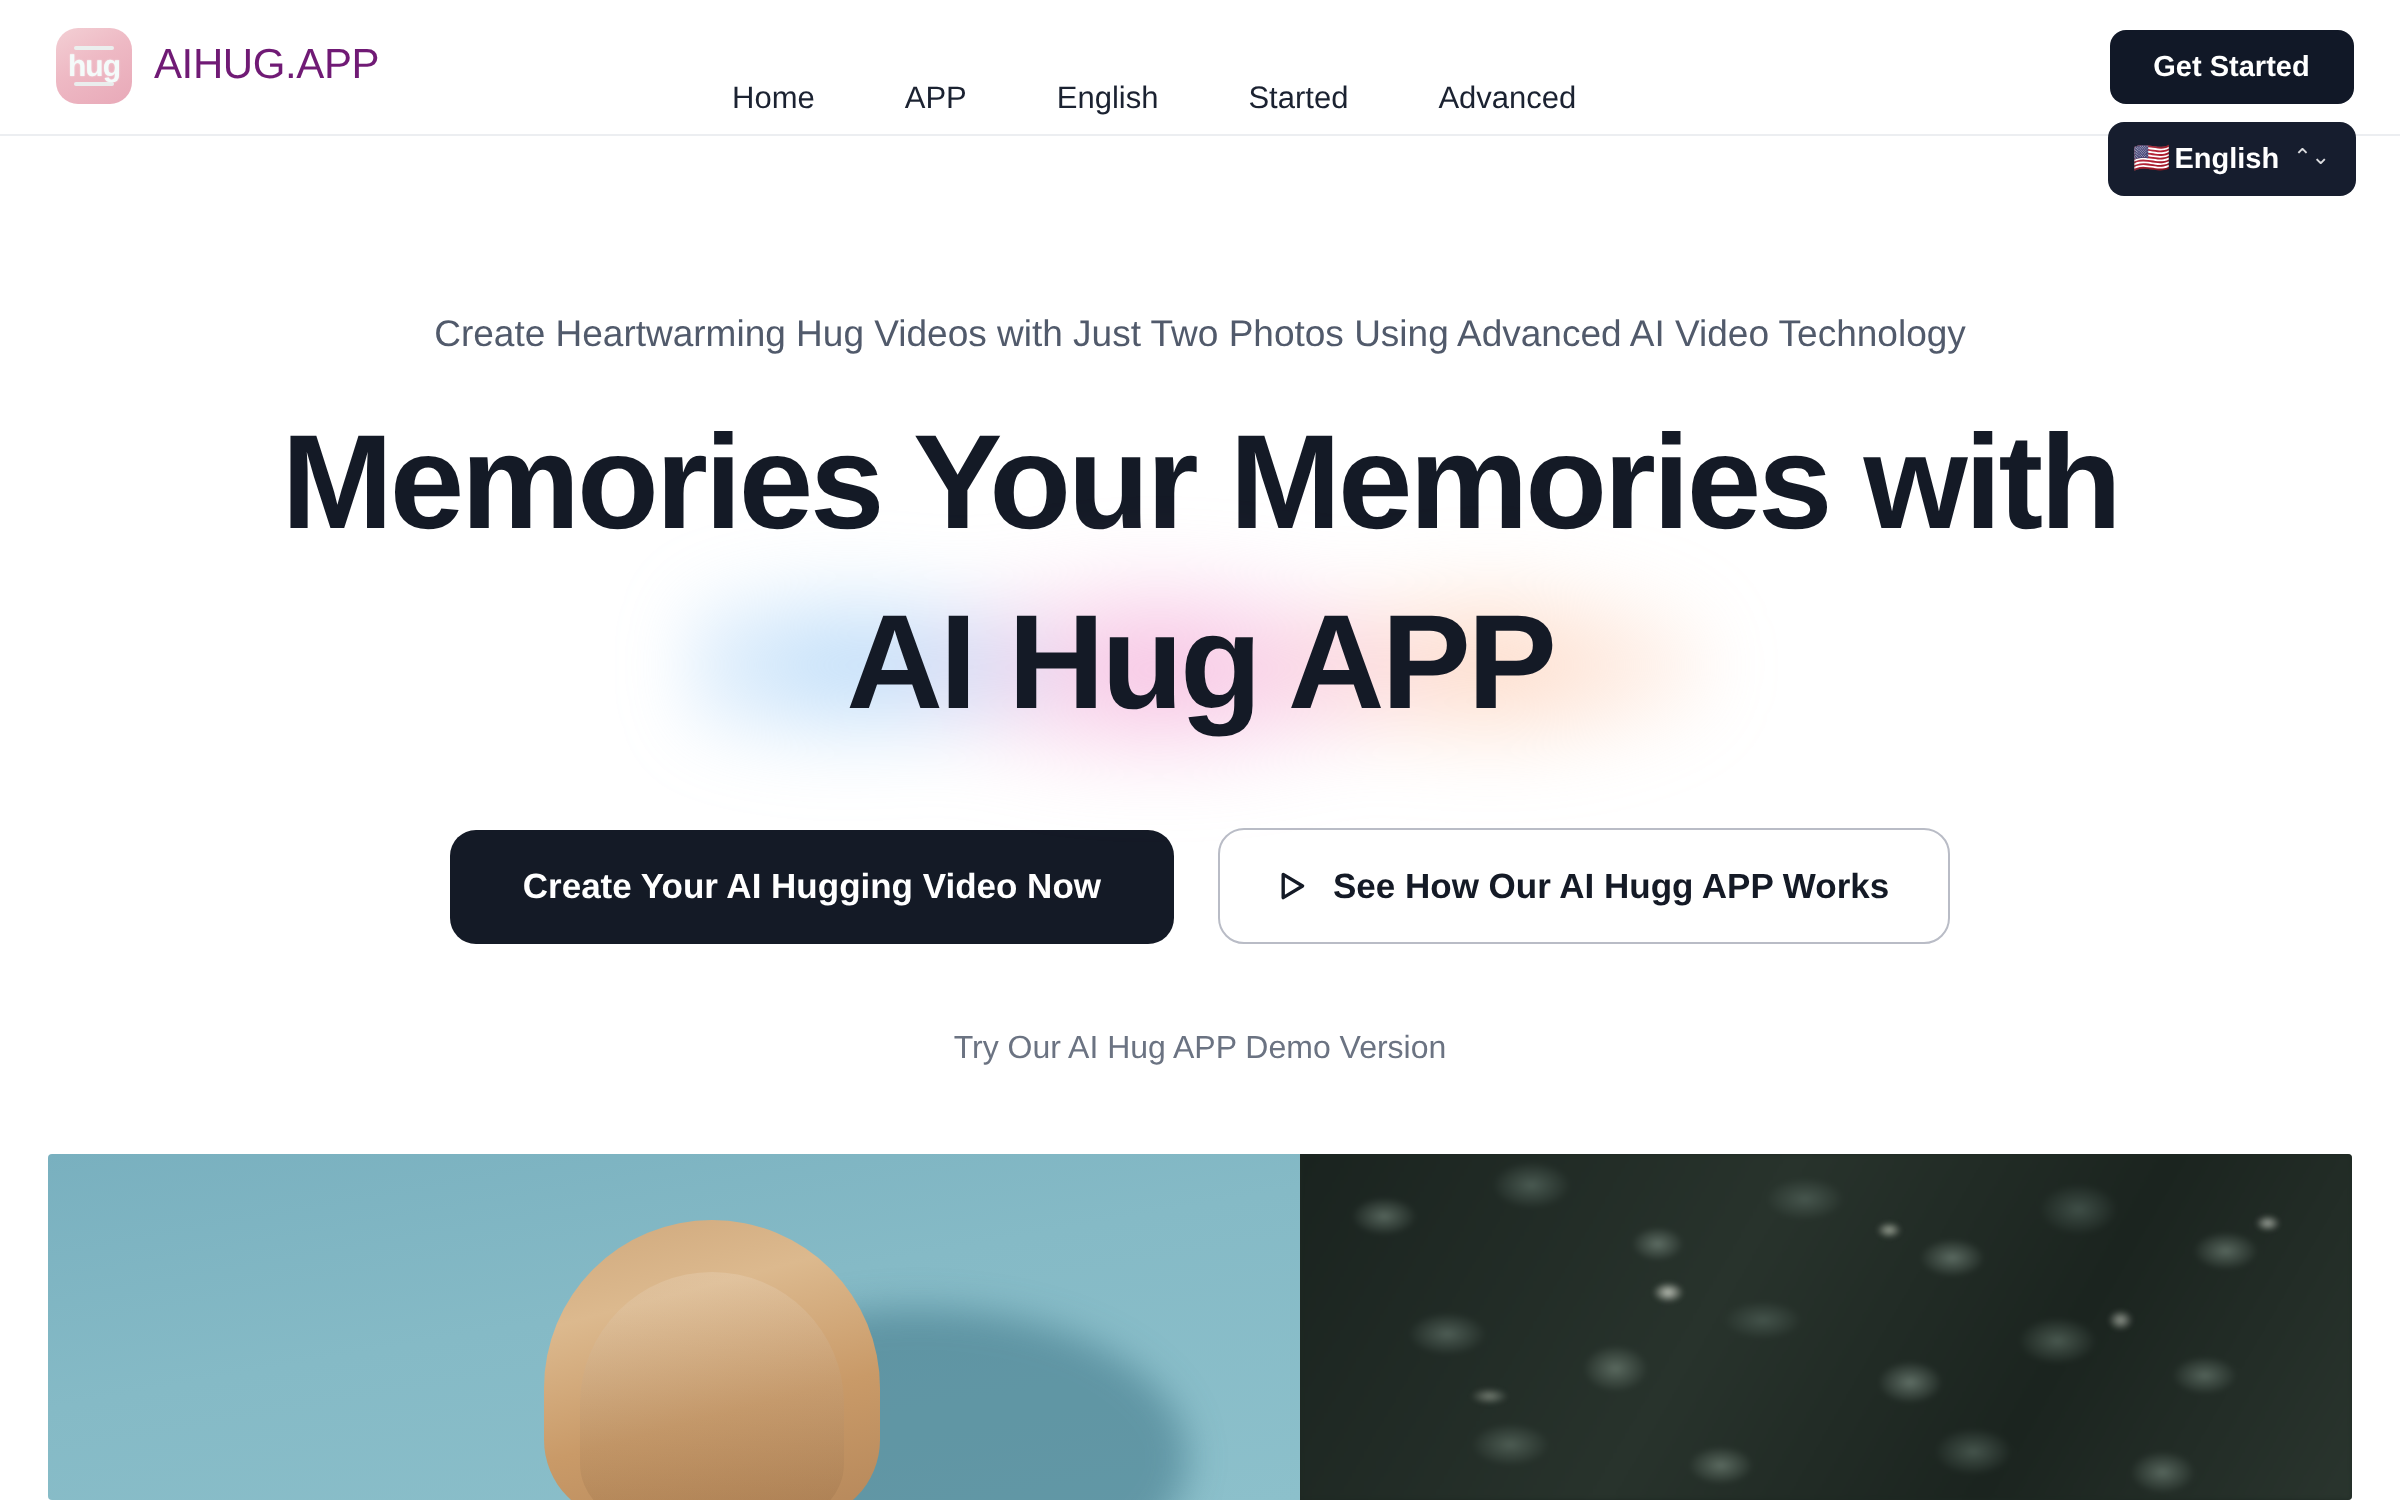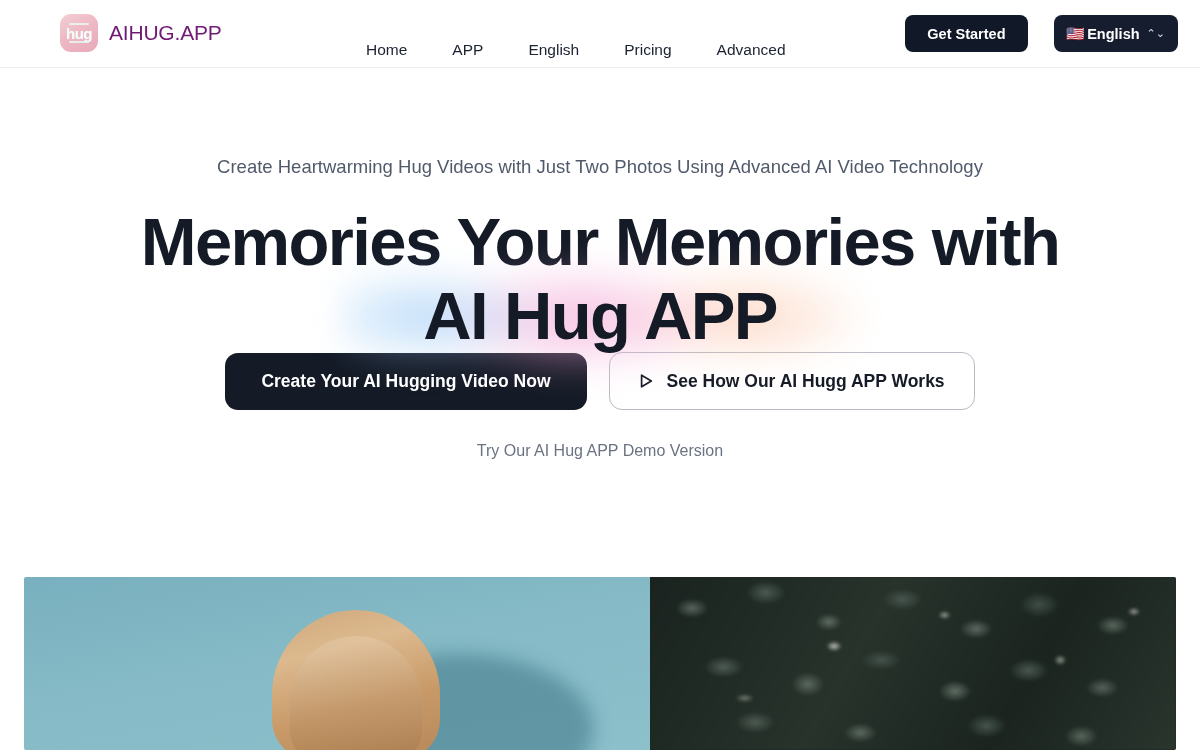--- a/index.html
+++ b/index.html
@@ -33,21 +33,20 @@
     z-index: 20;
   }
 
   .brand {
     position: absolute;
     left: 28px;
     top: 14px;
     display: flex;
     align-items: center;
     gap: 11px;
-    margin-left: 32px;
   }
 
   .brand-logo {
     width: 38px;
     height: 38px;
     border-radius: 11px;
     background: linear-gradient(150deg, #f3cfd4 0%, #eeb9c4 45%, #e8a9b8 100%);
     display: flex;
     align-items: center;
     justify-content: center;
@@ -98,21 +97,22 @@
     white-space: nowrap;
     cursor: pointer;
   }
 
   .header-actions {
     position: absolute;
     right: 22px;
     top: 15px;
     display: flex;
     align-items: center;
-    gap: 26px;
+    gap: 9px;
+    flex-direction: column;
   }
 
   .btn-get-started {
     height: 37px;
     padding: 0 22px;
     border: none;
     border-radius: 8px;
     background: #111827;
     color: #ffffff;
     font-family: inherit;
@@ -162,40 +162,41 @@
     font-size: 67px;
     line-height: 1.1;
     font-weight: 700;
     color: #141a26;
     letter-spacing: -1.6px;
   }
 
   .hero-title-line2 {
     position: relative;
     display: inline-block;
-    margin-top: 0;
+    margin-top: 16px;
     padding: 0 34px;
   }
   .hero-glow {
     position: absolute;
     left: -48px;
     right: -48px;
     top: -22px;
     bottom: -24px;
     background:
       radial-gradient(ellipse 34% 60% at 16% 50%, rgba(150,200,245,.62), rgba(150,200,245,0) 72%),
       radial-gradient(ellipse 42% 72% at 46% 52%, rgba(243,168,214,.72), rgba(243,168,214,0) 70%),
       radial-gradient(ellipse 36% 62% at 78% 50%, rgba(252,192,160,.58), rgba(252,192,160,0) 72%);
     filter: blur(16px);
     z-index: 0;
     pointer-events: none;
   }
   .hero-title-line2 span { position: relative; z-index: 1; }
 
   .hero-buttons {
+    margin-top: 46px;
     display: flex;
     justify-content: center;
     align-items: center;
     gap: 22px;
   }
 
   .btn-primary {
     height: 57px;
     padding: 0 36px;
     border: none;
@@ -221,21 +222,21 @@
     font-weight: 700;
     cursor: pointer;
     display: flex;
     align-items: center;
     gap: 13px;
     white-space: nowrap;
   }
   .play-icon { display: block; flex: none; }
 
   .hero-demo {
-    margin-top: 32px;
+    margin-top: 44px;
     font-size: 16px;
     color: #6b7382;
     cursor: pointer;
     display: inline-block;
   }
 
   
   .showcase {
     position: absolute;
     left: 24px;
@@ -330,21 +331,21 @@
         <div class="brand-logo-text">hug</div>
         <div class="brand-logo-bar bottom"></div>
       </div>
       <div class="brand-name">AIHUG.APP</div>
     </div>
 
     <nav class="nav">
       <a class="nav-link">Home</a>
       <a class="nav-link">APP</a>
       <a class="nav-link">English</a>
-      <a class="nav-link">Pricing</a>
+      <a class="nav-link">Started</a>
       <a class="nav-link">Advanced</a>
     </nav>
 
     <div class="header-actions">
       <button class="btn-get-started">Get Started</button>
       <div class="lang-select">
         <span class="lang-flag">🇺🇸</span>
         <span class="lang-label">English</span>
         <span class="lang-caret">⌃⌄</span>
       </div>

